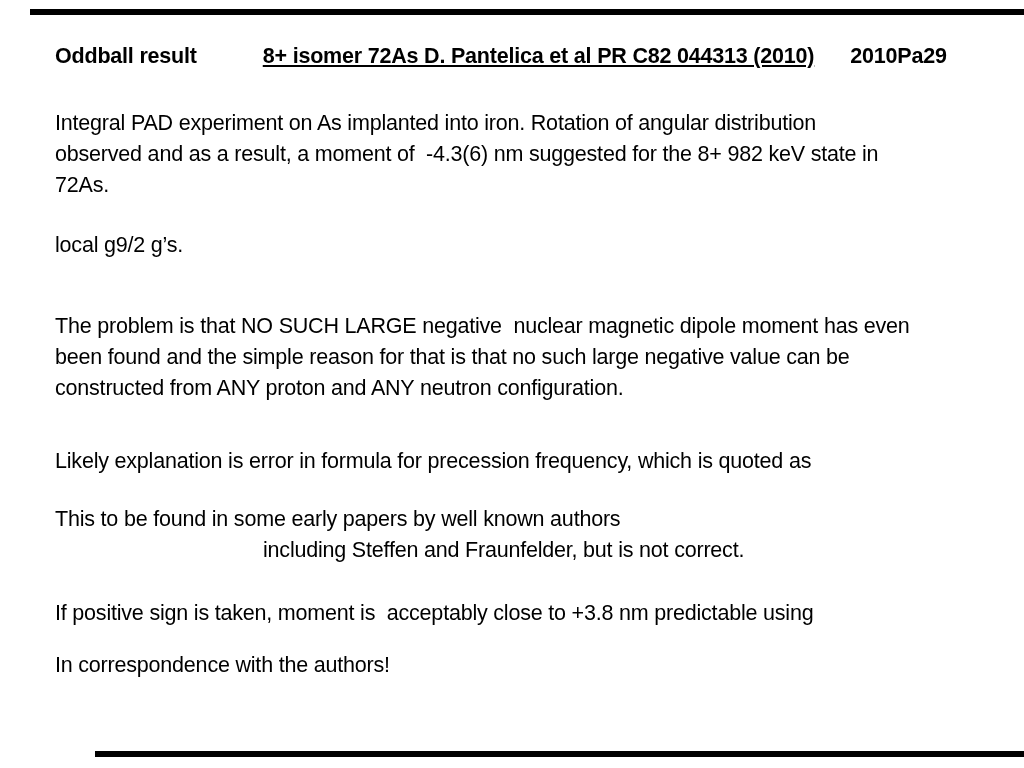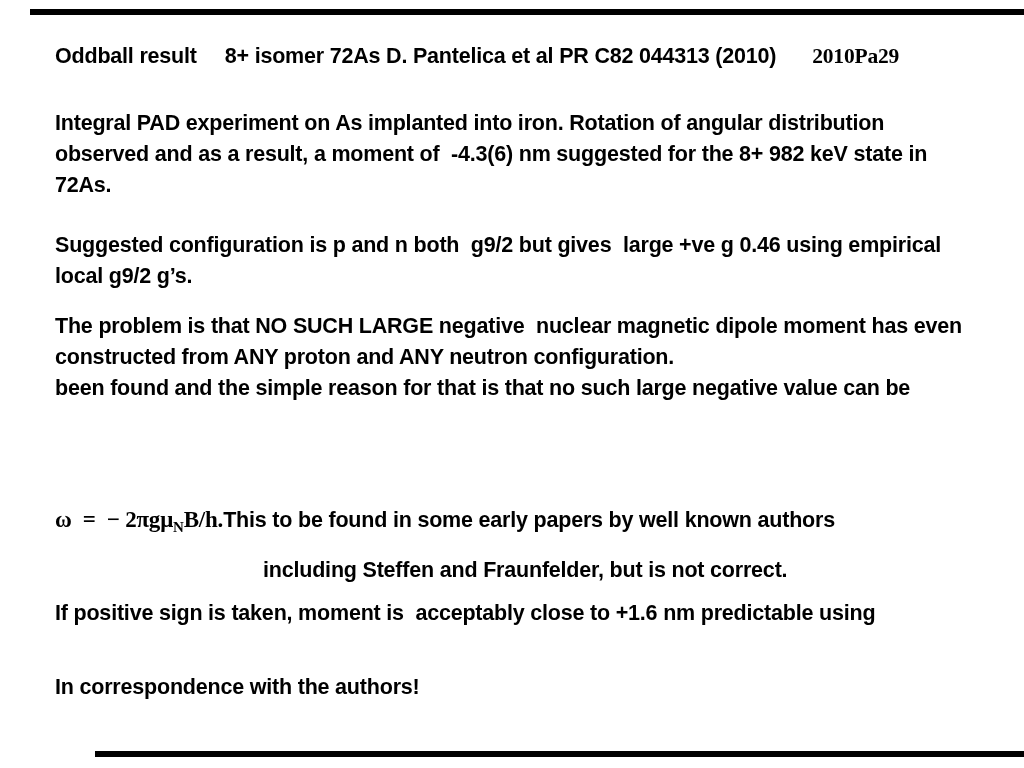--- a/index.html
+++ b/index.html
@@ -29,55 +29,54 @@
     position: absolute;
     top: 44px;
     left: 55px;
     font-size: 21.5px;
     font-weight: bold;
     letter-spacing: -0.2px;
     white-space: pre;
     display: flex;
     align-items: baseline;
   }
-  .title .gap-lg { margin-left: 28px; }
-  .title .gap-md { margin-left: 36px; font-family: Liberation Serif, serif; }
+  .title .gap-lg { margin-left: 66px; text-decoration: underline; }
+  .title .gap-md { margin-left: 36px; }
 
   .para {
     position: absolute;
     left: 55px;
     font-size: 21.5px;
     line-height: 31px;
     letter-spacing: -0.2px;
-    font-weight: bold;
   }
   .para .line { white-space: pre; }
 
   .p1 { top: 108px; }
   .p2 { top: 230px; }
   .p3 { top: 311px; }
   .p4 { top: 446px; }
   .formula-block { top: 504px; }
   .p5 { top: 598px; }
-  .p6 { top: 672px; text-align: center; }
+  .p6 { top: 650px; text-align: center; }
 
   .formula-line1 { white-space: pre; display: flex; align-items: baseline; }
   .formula-serif {
     font-family: "Liberation Serif", "DejaVu Serif", serif;
     font-size: 23px;
     white-space: pre;
   }
   .formula-serif sub {
     font-size: 15px;
     vertical-align: baseline;
     position: relative;
     top: 5px;
   }
   .formula-comment { white-space: pre; margin-left: 0; }
-  .formula-line2 { white-space: pre; margin-left: 208px; margin-top: 17px; }
+  .formula-line2 { white-space: pre; margin-left: 208px; }
 </style>
 </head>
 <body>
 
 <div class="slide">
 
   <div class="edge-bar top"></div>
   <div class="edge-bar bottom"></div>
 
   <div class="title">
@@ -86,40 +85,41 @@
     <span class="gap-md">2010Pa29</span>
   </div>
 
   <div class="para p1">
     <div class="line">Integral PAD experiment on As implanted into iron. Rotation of angular distribution</div>
     <div class="line">observed and as a result, a moment of  -4.3(6) nm suggested for the 8+ 982 keV state in</div>
     <div class="line">72As.</div>
   </div>
 
   <div class="para p2">
-    <div class="line">Suggested configuration is p and n both  g9/2 but gives  large +ve g 0.46 using empirical</div>
     <div class="line">local g9/2 g’s.</div>
   </div>
 
   <div class="para p3">
     <div class="line">The problem is that NO SUCH LARGE negative  nuclear magnetic dipole moment has even</div>
+    <div class="line">been found and the simple reason for that is that no such large negative value can be</div>
     <div class="line">constructed from ANY proton and ANY neutron configuration.</div>
-    <div class="line">been found and the simple reason for that is that no such large negative value can be</div>
   </div>
 
+  <div class="para p4">
+    <div class="line">Likely explanation is error in formula for precession frequency, which is quoted as</div>
+  </div>
 
   <div class="para formula-block">
     <div class="formula-line1">
-      <span class="formula-serif"><span>ω  =  − 2πgμ</span><sub>N</sub><span>B/h.</span></span>
       <span class="formula-comment">This to be found in some early papers by well known authors</span>
     </div>
     <div class="formula-line2">including Steffen and Fraunfelder, but is not correct.</div>
   </div>
 
   <div class="para p5">
-    <div class="line">If positive sign is taken, moment is  acceptably close to +1.6 nm predictable using</div>
+    <div class="line">If positive sign is taken, moment is  acceptably close to +3.8 nm predictable using</div>
   </div>
 
   <div class="para p6">
     <div class="line">In correspondence with the authors!</div>
   </div>
 
 </div>
 
 </body></html>

